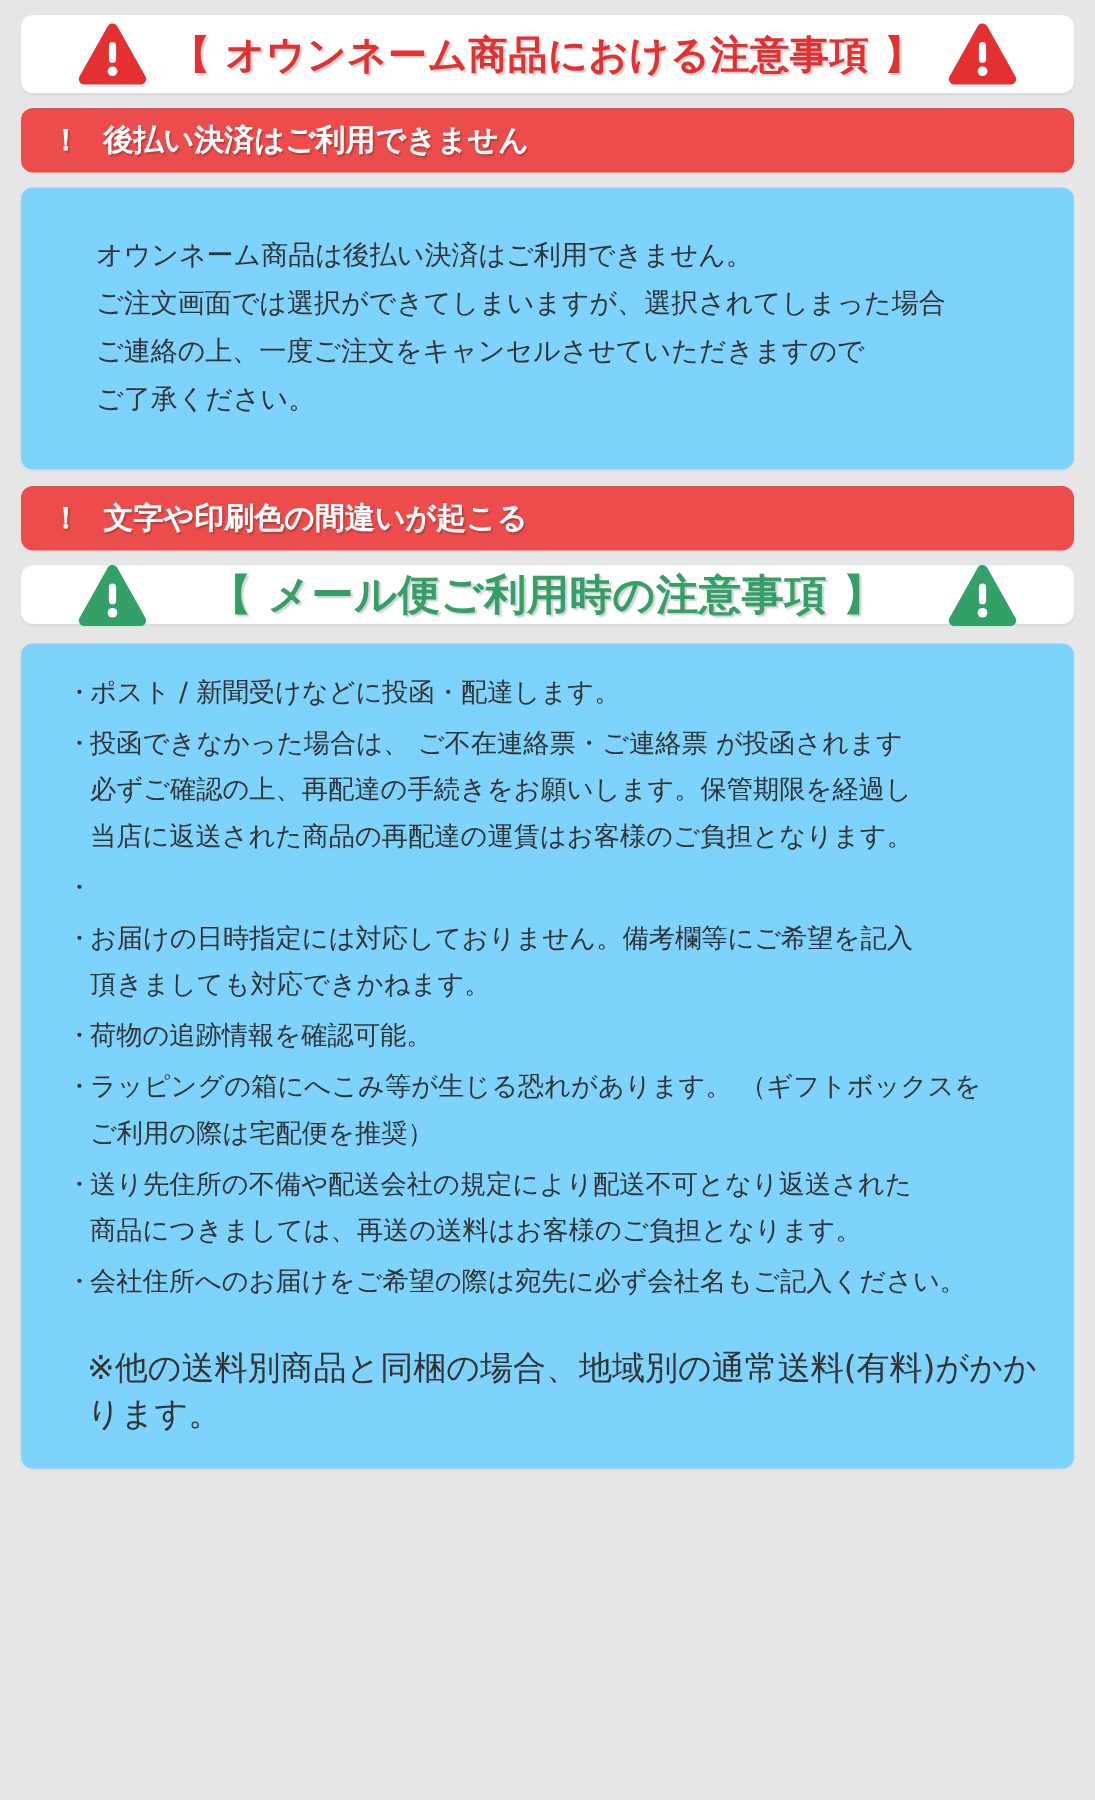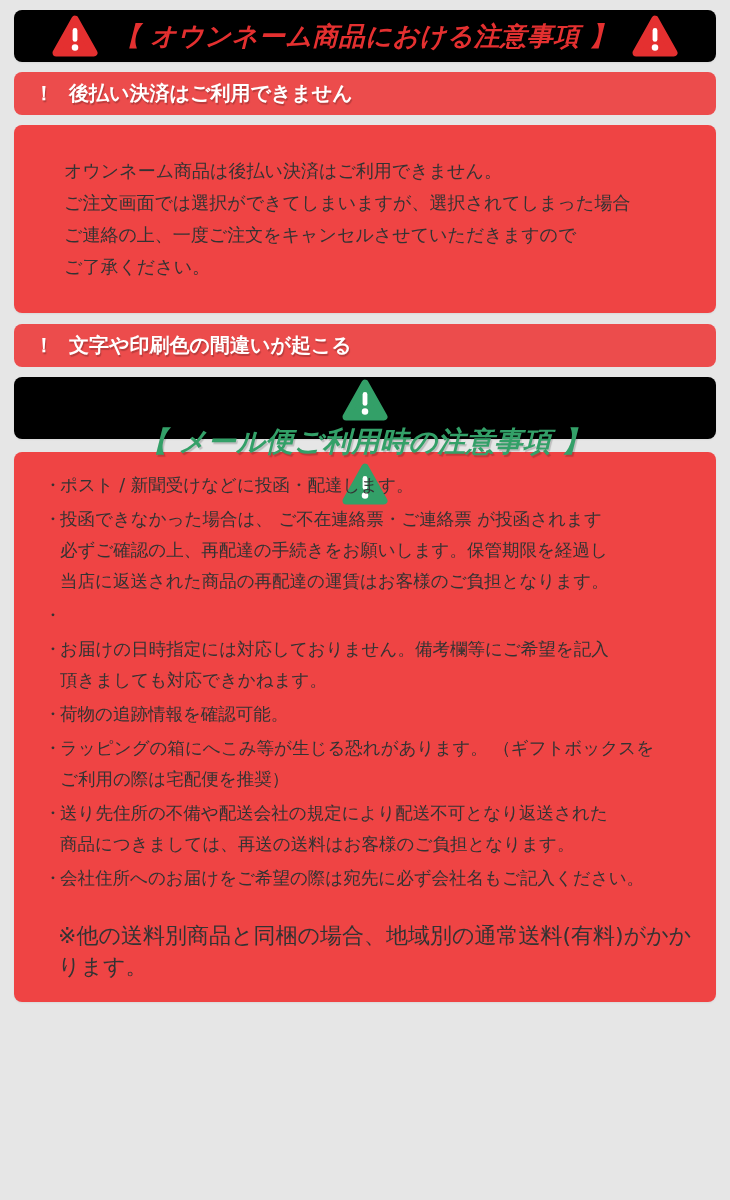--- a/index.html
+++ b/index.html
@@ -7,32 +7,31 @@
     margin: 0; padding: 0;
     width: 730px; height: 1200px;
     background: #e6e6e6;
     font-family: "DejaVu Sans", sans-serif;
     overflow: hidden;
   }
   .page { padding: 10px 14px 0 14px; }
 
   
   .title-box {
-    background: #000000;
+    background: #ffffff;
     border-radius: 8px;
     height: 52px;
     display: flex;
     align-items: center;
     justify-content: space-between;
     padding: 0 34px;
     margin-bottom: 10px;
     box-shadow: 0 1px 2px rgba(0,0,0,0.06);
-    font-style: italic;
   }
-  .title-box.green-box { height: 62px; margin-bottom: 13px; flex-direction: column; }
+  .title-box.green-box { height: 39px; margin-bottom: 13px; }
   .title-text {
     margin: 0;
     font-weight: bold;
     font-size: 26px;
     letter-spacing: 0.5px;
     color: #e43030;
     text-shadow: 1.5px 1.5px 1px rgba(0,0,0,0.18);
     white-space: nowrap;
   }
   .green-box .title-text {
@@ -52,21 +51,21 @@
     margin-bottom: 10px;
     color: #ffffff;
     font-size: 20px;
     font-weight: bold;
     text-shadow: 1px 1.5px 1px rgba(0,0,0,0.22);
   }
   .banner .mark { margin-right: 15px; }
 
   
   .card {
-    background: #ef4444;
+    background: #7dd3fc;
     border-radius: 8px;
     margin-bottom: 11px;
     color: #333333;
     box-shadow: 0 1px 2px rgba(0,0,0,0.06);
   }
   .card.text-card { padding: 30px 30px 30px 50px; }
   .card.text-card .body-text {
     margin: 0;
     font-size: 18px;
     line-height: 32px;

